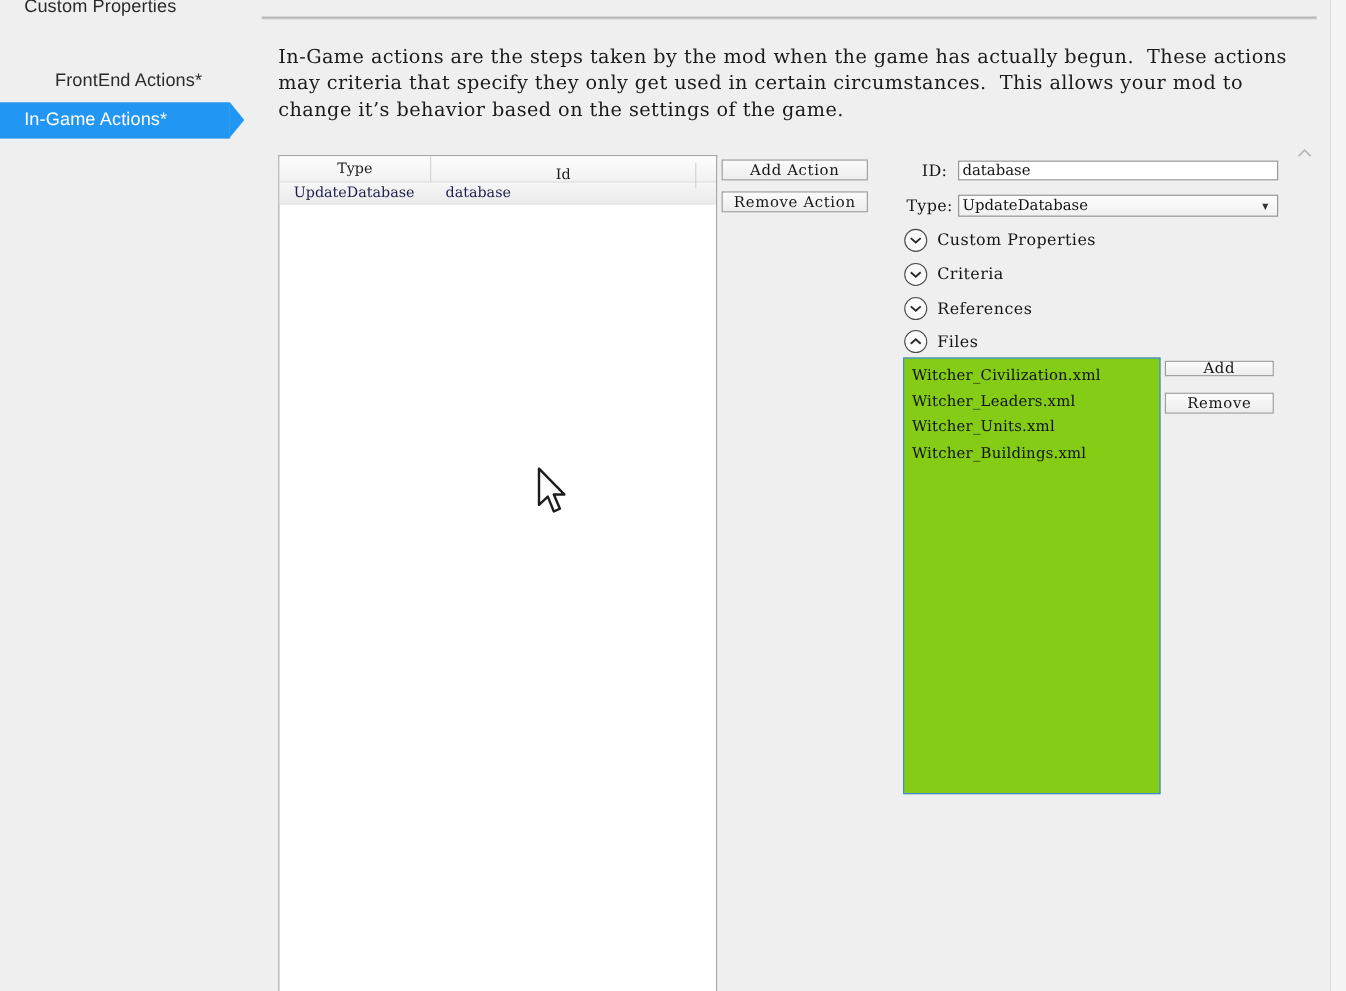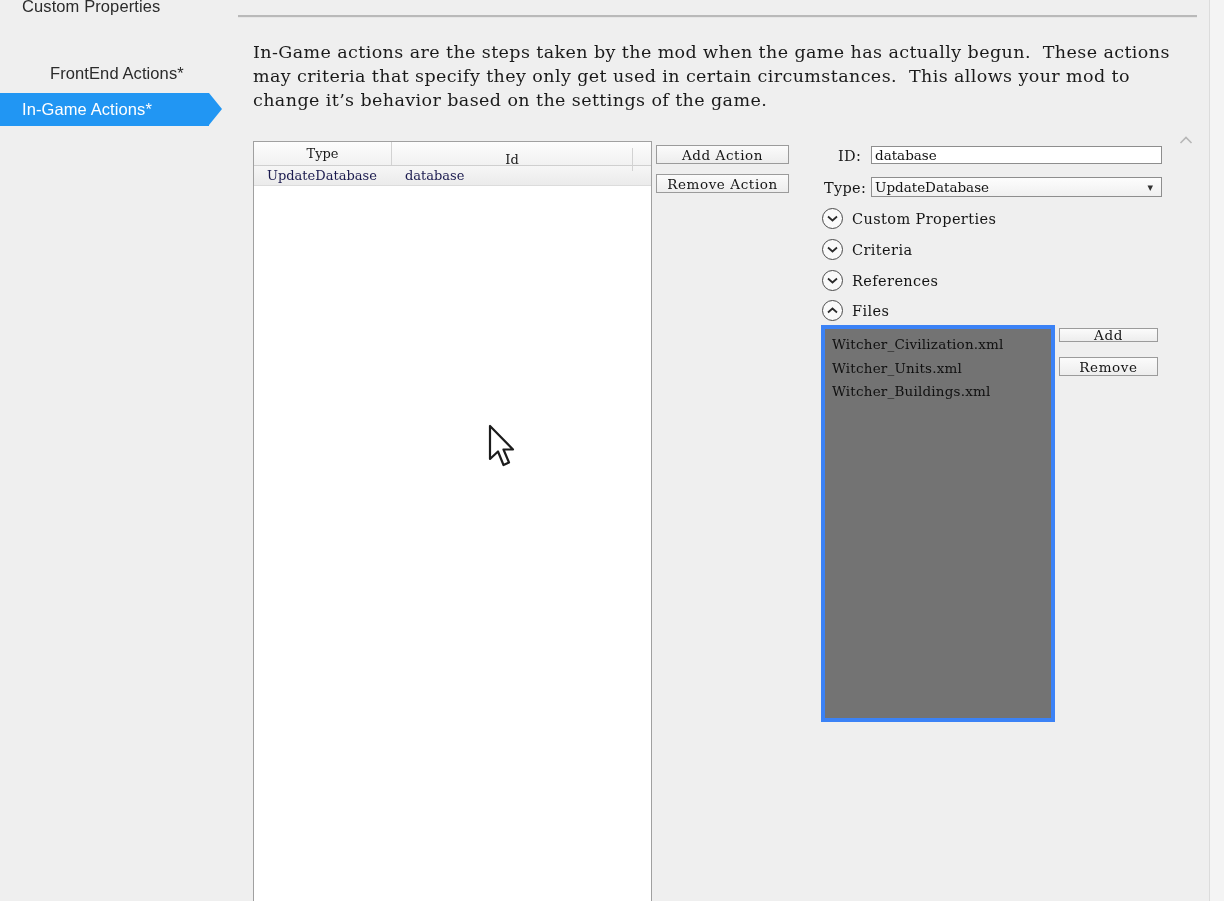--- a/index.html
+++ b/index.html
@@ -230,22 +230,22 @@
   #sec-criteria          { top: 239px; }
   #sec-references        { top: 270px; }
   #sec-files             { top: 300px; }
 
   
   #files-listbox {
     position: absolute;
     left: 821px; top: 325px;
     width: 234px; height: 397px;
     box-sizing: border-box;
-    background: #737373;
-    border: 4px solid #3b82f6;
+    background: #84cc16;
+    border: 1px solid #3b82f6;
     padding: 4px 0 0 7px;
     overflow: hidden;
   }
   .file-item {
     font-family: "DejaVu Serif", serif;
     font-size: 13.5px;
     color: #101010;
     line-height: 23.5px;
     letter-spacing: .2px;
     white-space: nowrap;
@@ -351,20 +351,21 @@
   <span class="sec-toggle">
     <svg width="11" height="7" viewBox="0 0 11 7">
         <polyline points="1,5.5 5.5,1.5 10,5.5" fill="none" stroke="#2a2a2a" stroke-width="1.7"></polyline>
       </svg>
   </span>
   <span class="sec-label">Files</span>
 </div>
 
 <div id="files-listbox">
   <div class="file-item">Witcher_Civilization.xml</div>
+  <div class="file-item">Witcher_Leaders.xml</div>
   <div class="file-item">Witcher_Units.xml</div>
   <div class="file-item">Witcher_Buildings.xml</div>
 </div>
 
 <div class="btn" id="btn-file-add">Add</div>
 <div class="btn" id="btn-file-remove">Remove</div>
 
 <div id="scroll-up-arrow">
   <svg width="14" height="10" viewBox="0 0 14 10">
       <polyline points="1.5,8 7,2.5 12.5,8" fill="none" stroke="#b7b7b7" stroke-width="1.6"></polyline>

